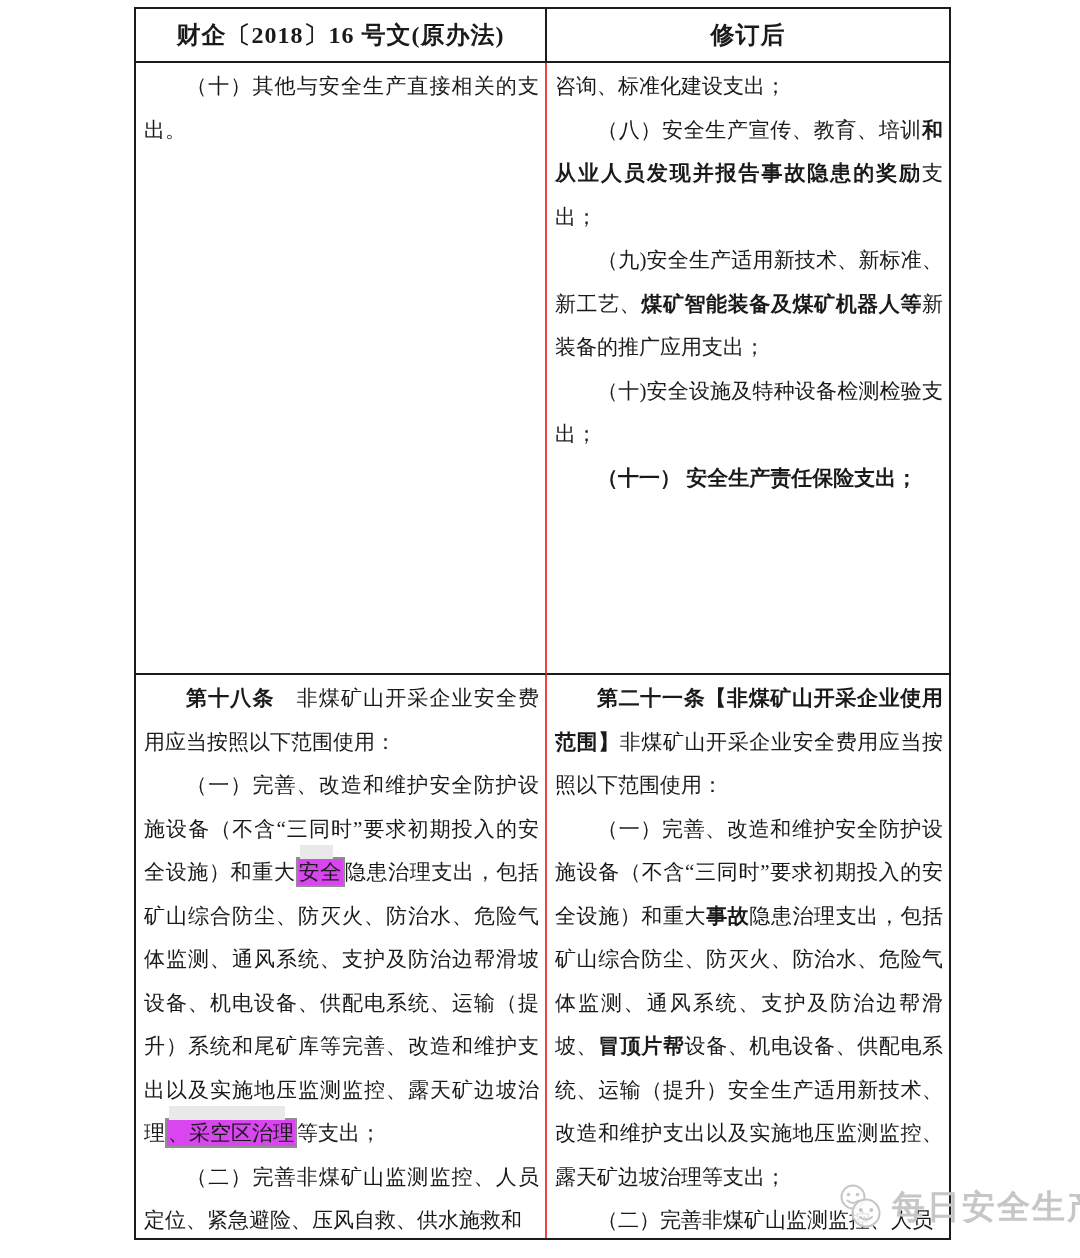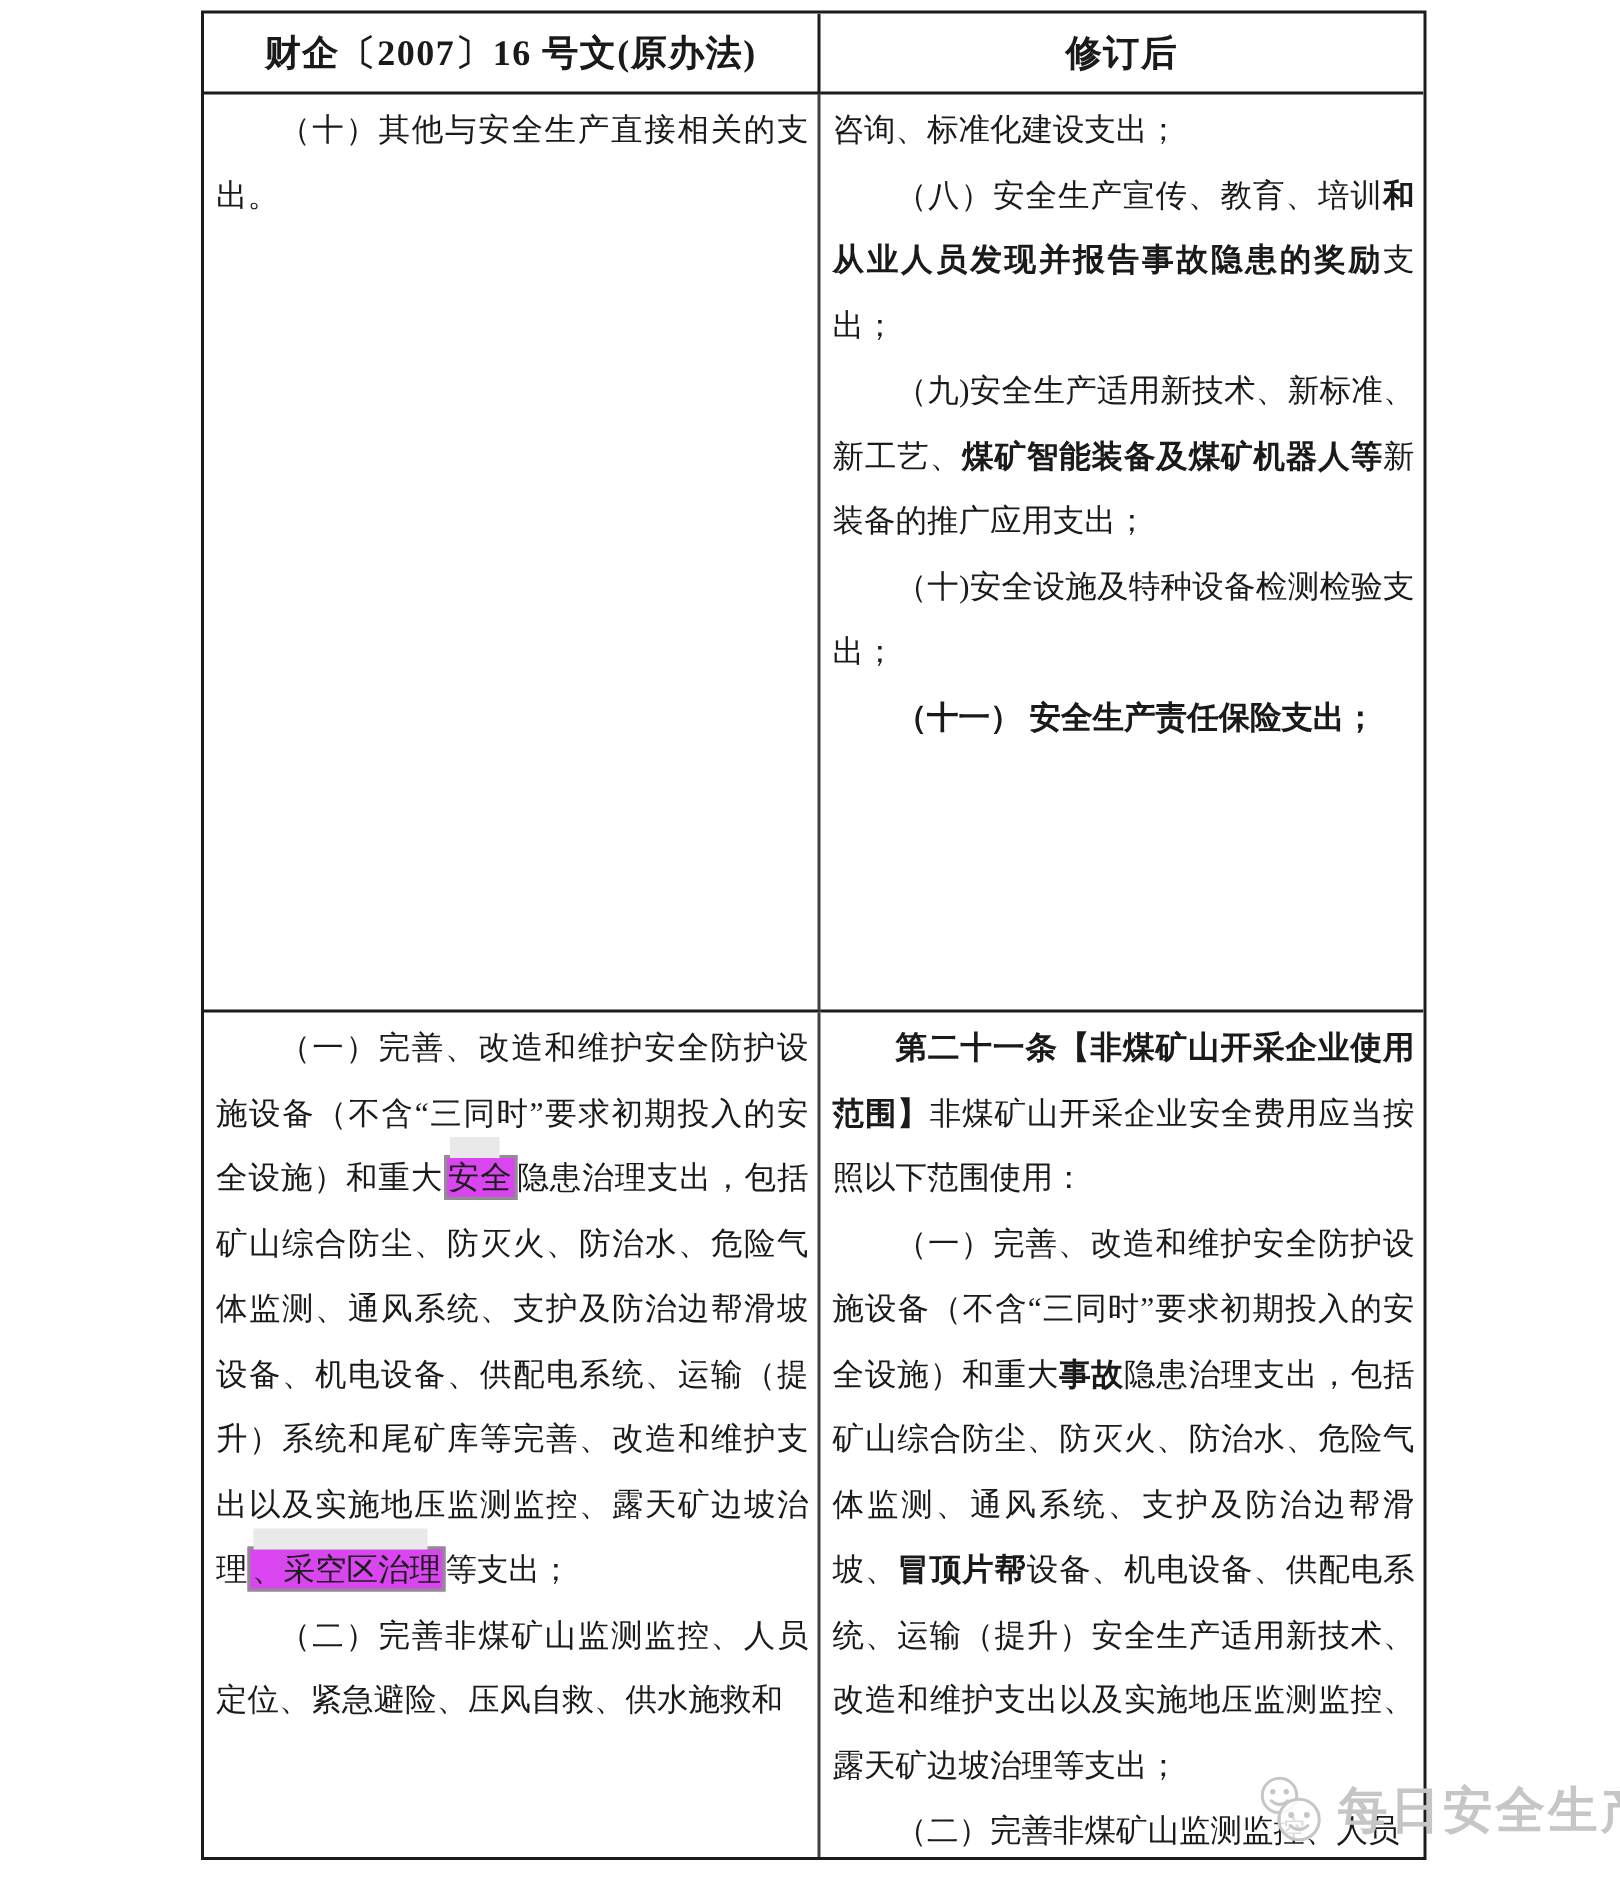--- a/index.html
+++ b/index.html
@@ -43,21 +43,21 @@
   }
   .hcell.c0 { border-right: 2px solid #1c1c1c; }
   .cell {
     box-sizing: border-box;
     padding: 2px 6px 0 8px;
     font-size: 21px;
     line-height: 43.5px;
     text-align: justify;
     text-justify: inter-character;
   }
-  .cell.c0 { border-right: 2px solid #404040; }
+  .cell.c0 { border-right: 2px solid #ef4444; }
   .trow.r1 .cell {
     height: 612px;
     border-bottom: 2px solid #1c1c1c;
   }
   .trow.r2 .cell {
     height: 600px;
   }
   .para { margin: 0; }
   .para.indent { text-indent: 2em; }
   b { font-weight: bold; }
@@ -96,38 +96,39 @@
     white-space: nowrap;
   }
 </style>
 </head>
 <body>
 
 <div class="page">
 
   <div class="tbl-wrap">
     <div class="hrow">
-      <div class="hcell c0">财企〔2007〕16 号文(原办法)</div>
+      <div class="hcell c0">财企〔2018〕16 号文(原办法)</div>
       <div class="hcell c1">修订后</div>
     </div>
     <div id="tbl-body">
         <div class="trow r1">
           <div class="cell c0">
             <p class="para indent"><span>（十）其他与安全生产直接相关的支出。</span></p>
           </div>
           <div class="cell c1">
             <p class="para"><span>咨询、标准化建设支出；</span></p>
             <p class="para indent"><span>（八）安全生产宣传、教育、培训</span><b>和从业人员发现并报告事故隐患的奖励</b><span>支出；</span></p>
             <p class="para indent"><span>（九)安全生产适用新技术、新标准、新工艺、</span><b>煤矿智能装备及煤矿机器人等</b><span>新装备的推广应用支出；</span></p>
             <p class="para indent"><span>（十)安全设施及特种设备检测检验支出；</span></p>
             <p class="para indent"><b>（十一） 安全生产责任保险支出；</b></p>
           </div>
         </div>
         <div class="trow r2">
           <div class="cell c0">
+            <p class="para indent"><b>第十八条</b><span>　非煤矿山开采企业安全费用应当按照以下范围使用：</span></p>
             <p class="para indent"><span>（一）完善、改造和维护安全防护设施设备（不含“三同时”要求初期投入的安全设施）和重大</span><span class="boxed">安全</span><span>隐患治理支出，包括矿山综合防尘、防灭火、防治水、危险气体监测、通风系统、支护及防治边帮滑坡设备、机电设备、供配电系统、运输（提升）系统和尾矿库等完善、改造和维护支出以及实施地压监测监控、露天矿边坡治理</span><span class="boxed">、采空区治理</span><span>等支出；</span></p>
             <p class="para indent"><span>（二）完善非煤矿山监测监控、人员定位、紧急避险、压风自救、供水施救和</span></p>
           </div>
           <div class="cell c1">
             <p class="para indent"><b>第二十一条【非煤矿山开采企业使用范围】</b><span>非煤矿山开采企业安全费用应当按照以下范围使用：</span></p>
             <p class="para indent"><span>（一）完善、改造和维护安全防护设施设备（不含“三同时”要求初期投入的安全设施）和重大</span><b>事故</b><span>隐患治理支出，包括矿山综合防尘、防灭火、防治水、危险气体监测、通风系统、支护及防治边帮滑坡、</span><b>冒顶片帮</b><span>设备、机电设备、供配电系统、运输（提升）安全生产适用新技术、改造和维护支出以及实施地压监测监控、露天矿边坡治理等支出；</span></p>
             <p class="para indent"><span>（二）完善非煤矿山监测监控、人员</span></p>
           </div>
         </div>
       </div>

